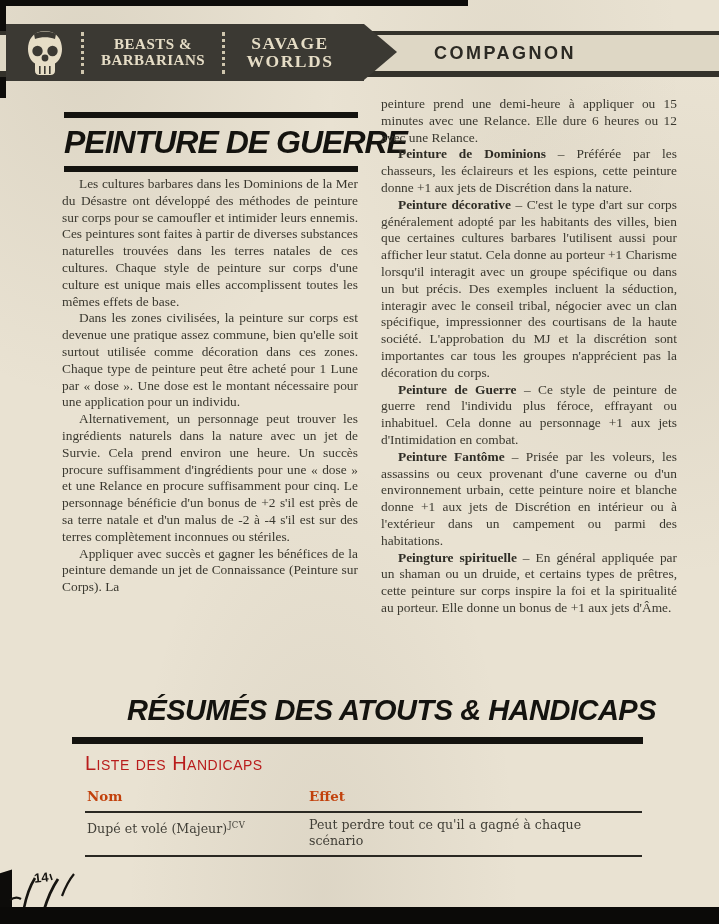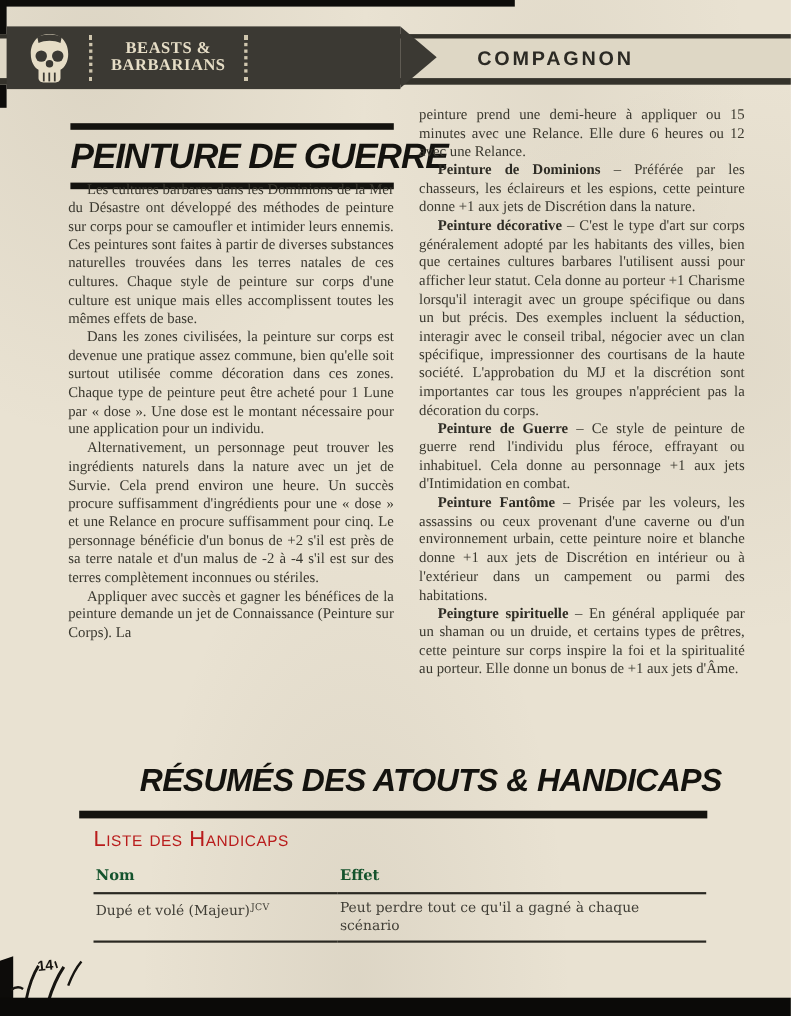--- a/index.html
+++ b/index.html
@@ -54,21 +54,21 @@
   .title-block{position:absolute;left:64px;top:112px;width:294px;}
   .title-rule{height:6px;background:#14130f;}
   .article-title{
     margin:1px 0;font-family:"Liberation Sans","DejaVu Sans",sans-serif;
     font-style:italic;font-weight:bold;font-size:32px;line-height:46px;
     letter-spacing:-1px;text-align:center;color:#14130f;white-space:nowrap;
   }
 
   
   .col{position:absolute;width:296px;text-align:justify;font-size:13.4px;line-height:16.8px;}
-  .col-left{left:62px;top:164px;}
+  .col-left{left:62px;top:176px;}
   .col-right{left:381px;top:96px;}
   .col p{margin:0;text-indent:17px;}
   .col p.cont{text-indent:0;}
   .col b{color:#2e2c25;}
 
   
   .summary-title{
     position:absolute;top:694px;left:0;width:719px;text-align:center;
     font-family:"Liberation Sans","DejaVu Sans",sans-serif;font-style:italic;font-weight:bold;
     font-size:29px;letter-spacing:-0.5px;color:#14130f;white-space:nowrap;padding-left:32px;
@@ -77,21 +77,21 @@
   .list-title{
     position:absolute;top:752px;left:85px;
     font-family:"Liberation Sans","DejaVu Sans",sans-serif;font-weight:normal;
     font-variant:small-caps;font-size:20px;letter-spacing:0.5px;color:#b91c1c;
   }
   table.handicaps{
     position:absolute;top:787px;left:85px;width:557px;border-collapse:collapse;
     font-family:"DejaVu Serif","Liberation Serif",serif;font-size:12.6px;line-height:16.5px;color:#403e36;
   }
   table.handicaps th{
-    text-align:left;font-size:13.4px;color:#14532d;padding:1px 8px 6px 2px;
+    text-align:left;font-size:13.4px;color:#c2410c;padding:1px 8px 6px 2px;
     border-bottom:2px solid #2a2822;
   }
   table.handicaps td{
     padding:4px 8px 5px 2px;border-bottom:2px solid #2a2822;vertical-align:top;
   }
   table.handicaps .c-name{width:212px;}
   sup.ref{font-size:8.5px;letter-spacing:0.3px;margin-left:1px;}
 
   
   .pagenum{position:absolute;left:6px;top:864px;width:100px;height:52px;}
@@ -124,20 +124,24 @@
         <rect x="22" y="38" width="1.6" height="8" fill="#3b3933"></rect>
         <rect x="27" y="38" width="1.6" height="8" fill="#3b3933"></rect>
       </svg>
     </span>
     <span class="vdots"></span>
     <span class="logo logo-bb">
       <span>BEASTS &amp;</span><br>
       <span>BARBARIANS</span>
     </span>
     <span class="vdots"></span>
+    <span class="logo logo-sw">
+      <span>SAVAGE</span><br>
+      <span>WORLDS</span>
+    </span>
   </div>
   <div class="banner-arrow"></div>
   <div class="edition">COMPAGNON</div>
 
   <div class="title-block">
     <div class="title-rule"></div>
     <h1 class="article-title">PEINTURE DE GUERRE</h1>
     <div class="title-rule"></div>
   </div>
 

